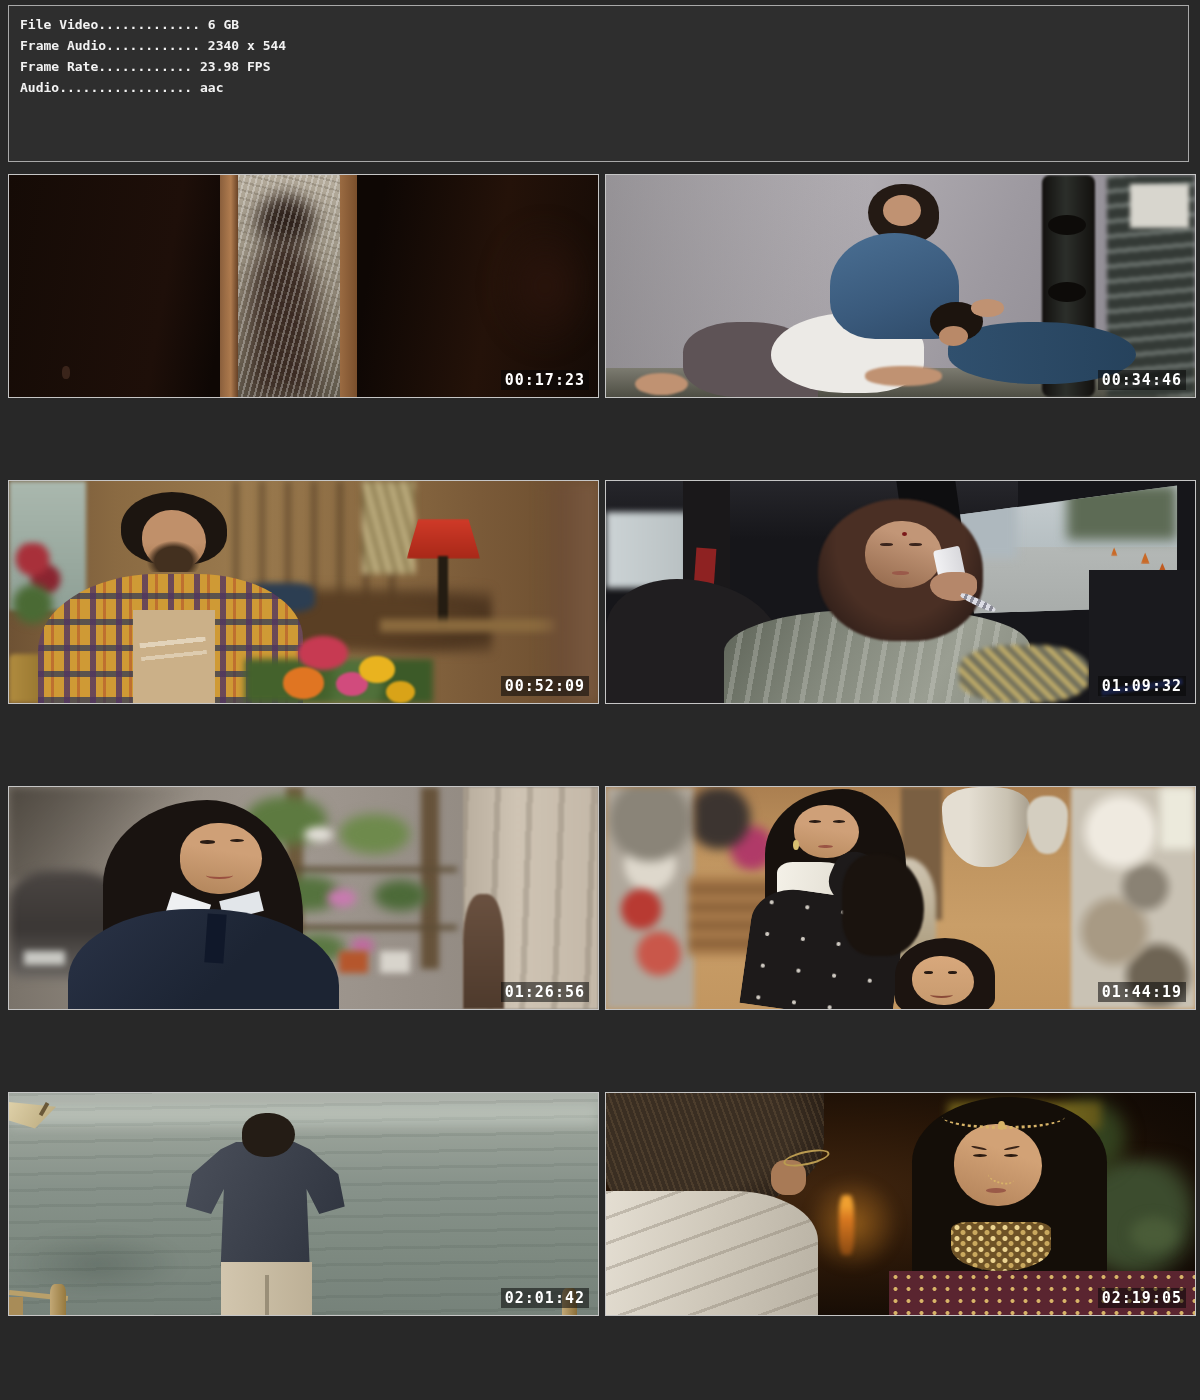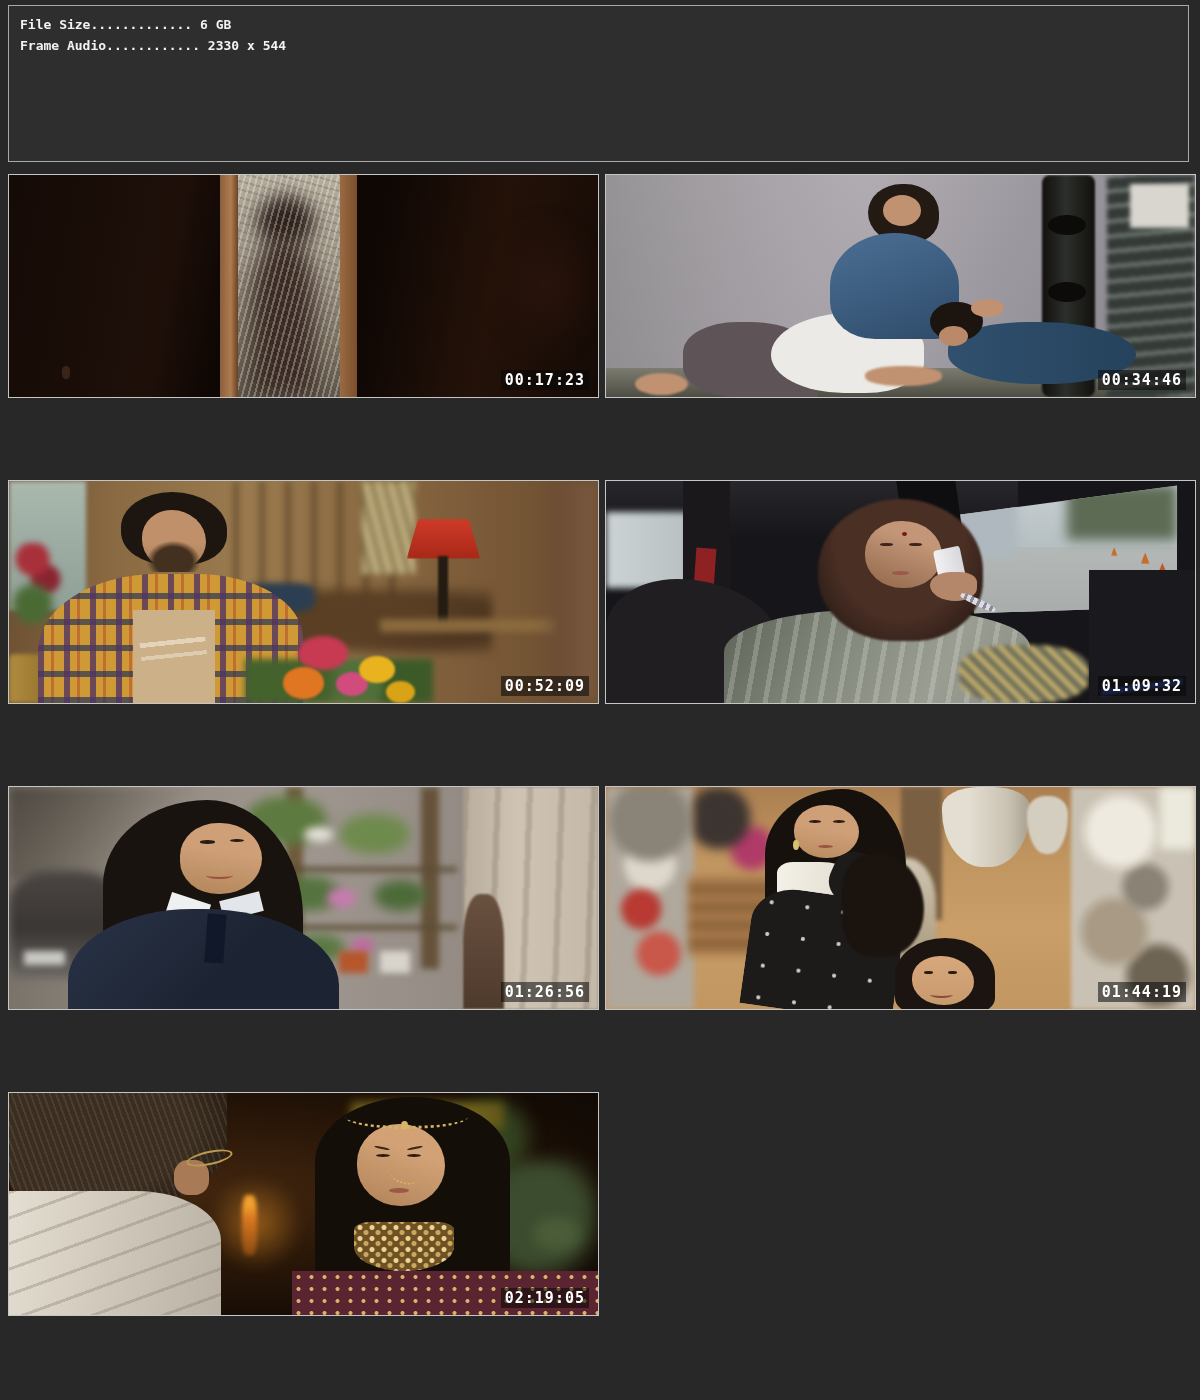--- a/index.html
+++ b/index.html
@@ -230,22 +230,24 @@
       radial-gradient(circle,#c9a85e 0 2px,rgba(0,0,0,0) 3px);
       background-size:12px 11px,12px 11px;background-position:0 0,6px 5px;border-radius:18% 18% 55% 55%;}
   .s8-dress{left:48%;top:80%;width:52%;height:20%;background-color:#5a2530;background-image:radial-gradient(circle,#d8b468 0 1.5px,rgba(0,0,0,0) 2.5px);background-size:13px 12px;}
 </style>
 </head>
 <body>
 
 <div class="page">
 
   <div class="info-panel">
-    <div class="info-line"><span>File Size</span><span>.............</span><span> </span><span>6 GB</span></div>
-    <div class="info-line"><span>Frame Audio</span><span>............</span><span> </span><span>2330 x 544</span></div>
+    <div class="info-line"><span>File Video</span><span>.............</span><span> </span><span>6 GB</span></div>
+    <div class="info-line"><span>Frame Audio</span><span>............</span><span> </span><span>2340 x 544</span></div>
+    <div class="info-line"><span>Frame Rate</span><span>............</span><span> </span><span>23.98 FPS</span></div>
+    <div class="info-line"><span>Audio</span><span>.................</span><span> </span><span>aac</span></div>
   </div>
 
   <div class="grid">
 
     <div class="frame">
       <div class="scene s1" title="silhouette behind frosted glass door panel in dark room">
         <div class="p s1-frame-l"></div>
         <div class="p s1-glass">
           <div class="p s1-sil-head"></div>
           <div class="p s1-sil-body"></div>
@@ -409,20 +411,38 @@
         <div class="p s6-swoosh"></div>
         <div class="p s6-girl-hair"></div>
         <div class="p s6-girl-face"></div>
         <div class="p s6-girl-eye-l"></div>
         <div class="p s6-girl-eye-r"></div>
         <div class="p s6-girl-smile"></div>
       </div>
       <span class="ts">01:44:19</span>
     </div>
 
+    <div class="frame">
+      <div class="scene s7" title="man with hands on hips facing the sea from the shore">
+        <div class="p s7-waves"></div>
+        <div class="p s7-haze"></div>
+        <div class="p s7-darkpatch"></div>
+        <div class="p s7-umbrella"></div>
+        <div class="p s7-pole"></div>
+        <div class="p s7-torso"></div>
+        <div class="p s7-hair"></div>
+        <div class="p s7-pants"></div>
+        <div class="p s7-pantsline"></div>
+        <div class="p s7-rail"></div>
+        <div class="p s7-fence1"></div>
+        <div class="p s7-fence2"></div>
+        <div class="p s7-fence3"></div>
+      </div>
+      <span class="ts">02:01:42</span>
+    </div>
 
     <div class="frame">
       <div class="scene s8" title="tearful bride in gold jewelry facing man in white shirt at night">
         <div class="p s8-green1"></div>
         <div class="p s8-green2"></div>
         <div class="p s8-bokeh"></div>
         <div class="p s8-sign"></div>
         <div class="p s8-glow"></div>
         <div class="p s8-candle"></div>
         <div class="p s8-bride-hair"></div>

